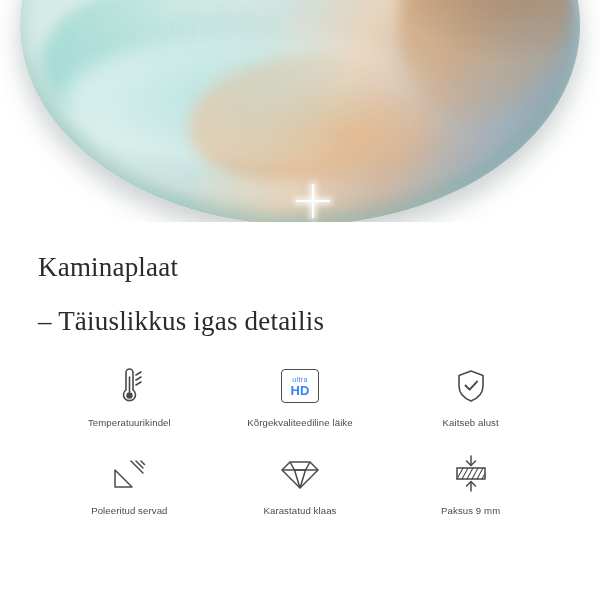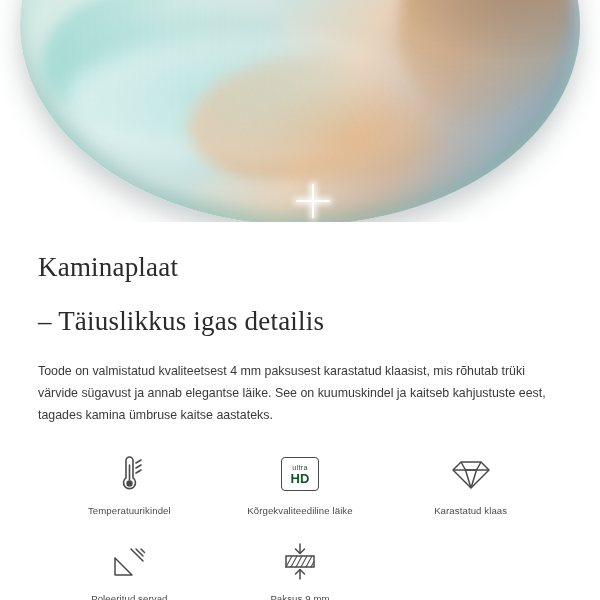--- a/index.html
+++ b/index.html
@@ -126,21 +126,21 @@
     display: flex;
     flex-direction: column;
     align-items: center;
     justify-content: flex-start;
   }
   .feature .ico {
     height: 44px;
     display: flex;
     align-items: center;
     justify-content: center;
-    color: #14532d;
+    color: #3b82f6;
   }
   .feature .cap {
     margin-top: 9px;
     font-size: 9.6px;
     color: #4b4b4b;
     text-align: right;
     letter-spacing: 0.1px;
   }
   .ultrahd {
     width: 36px;
@@ -174,21 +174,20 @@
     <div class="sparkle"></div>
   </div>
 
   <div class="content">
 
     <h1 class="title">
       <span>Kaminaplaat</span>
       <span class="line2">– Täiuslikkus igas detailis</span>
     </h1>
 
-    <p class="desc">Toode on valmistatud kvaliteetsest 4 mm paksusest karastatud klaasist, mis rõhutab trüki värvide sügavust ja annab elegantse läike. See on kuumuskindel ja kaitseb kahjustuste eest, tagades kamina ümbruse kaitse aastateks.</p>
 
     <div class="features">
 
       <div class="feature">
         <div class="ico">
           <svg width="34" height="40" viewBox="0 0 34 40" fill="none" stroke="#4a4a4a" stroke-width="1.6" stroke-linecap="round">
             <path d="M14 6.5a3.5 3.5 0 0 1 7 0v17.3a6 6 0 1 1-7 0z"></path>
             <line x1="17.5" y1="11" x2="17.5" y2="26"></line>
             <circle cx="17.5" cy="29.5" r="3.2" fill="#4a4a4a" stroke="none"></circle>
             <line x1="24" y1="9" x2="29" y2="6"></line>
@@ -202,44 +201,53 @@
       <div class="feature">
         <div class="ico">
           <div class="ultrahd">
             <span class="u1">ultra</span>
             <span class="u2">HD</span>
           </div>
         </div>
         <div class="cap">Kõrgekvaliteediline läike</div>
       </div>
 
+      <div class="feature">
+        <div class="ico">
+          <svg width="34" height="38" viewBox="0 0 34 38" fill="none" stroke="#4a4a4a" stroke-width="1.6" stroke-linejoin="round" stroke-linecap="round">
+            <path d="M17 4 L29 8.5 V19c0 7.5-5.2 12.3-12 15-6.8-2.7-12-7.5-12-15V8.5z"></path>
+            <polyline points="11.5,18.5 15.6,22.6 23,14.6" stroke-width="2"></polyline>
+          </svg>
+        </div>
+        <div class="cap">Kaitseb alust</div>
+      </div>
+
+      <div class="feature">
+        <div class="ico">
+          <svg width="36" height="34" viewBox="0 0 36 34" fill="none" stroke="#4a4a4a" stroke-width="1.5" stroke-linecap="round" stroke-linejoin="round">
+            <path d="M4 30 L4 13 L21 30 Z"></path>
+            <line x1="20" y1="4" x2="32" y2="16"></line>
+            <line x1="25" y1="4" x2="32" y2="11"></line>
+            <line x1="30" y1="4" x2="33.5" y2="7.5"></line>
+          </svg>
+        </div>
+        <div class="cap">Poleeritud servad</div>
+      </div>
 
       <div class="feature">
         <div class="ico">
           <svg width="38" height="34" viewBox="0 0 38 34" fill="none" stroke="#4a4a4a" stroke-width="1.5" stroke-linejoin="round">
             <path d="M9 5 H29 L37 13 L19 31 L1 13 Z"></path>
             <path d="M1 13 H37"></path>
             <path d="M9 5 L13.5 13 L19 31"></path>
             <path d="M29 5 L24.5 13 L19 31"></path>
             <path d="M13.5 13 H24.5"></path>
           </svg>
         </div>
         <div class="cap">Karastatud klaas</div>
-      </div>
-
-      <div class="feature">
-        <div class="ico">
-          <svg width="36" height="34" viewBox="0 0 36 34" fill="none" stroke="#4a4a4a" stroke-width="1.5" stroke-linecap="round" stroke-linejoin="round">
-            <path d="M4 30 L4 13 L21 30 Z"></path>
-            <line x1="20" y1="4" x2="32" y2="16"></line>
-            <line x1="25" y1="4" x2="32" y2="11"></line>
-            <line x1="30" y1="4" x2="33.5" y2="7.5"></line>
-          </svg>
-        </div>
-        <div class="cap">Poleeritud servad</div>
       </div>
 
       <div class="feature">
         <div class="ico">
           <svg width="36" height="40" viewBox="0 0 36 40" fill="none" stroke="#4a4a4a" stroke-width="1.5" stroke-linecap="round">
             <line x1="18" y1="2" x2="18" y2="11"></line>
             <polyline points="13.5,7 18,11.5 22.5,7" stroke-linejoin="round"></polyline>
             <rect x="4" y="14" width="28" height="11" stroke="#4a4a4a"></rect>
             <path d="M4 25 L10 14 M9 25 L15 14 M14 25 L20 14 M19 25 L25 14 M24 25 L30 14 M29 25 L32 19.5" stroke-width="1.1"></path>
             <line x1="18" y1="37" x2="18" y2="28"></line>

